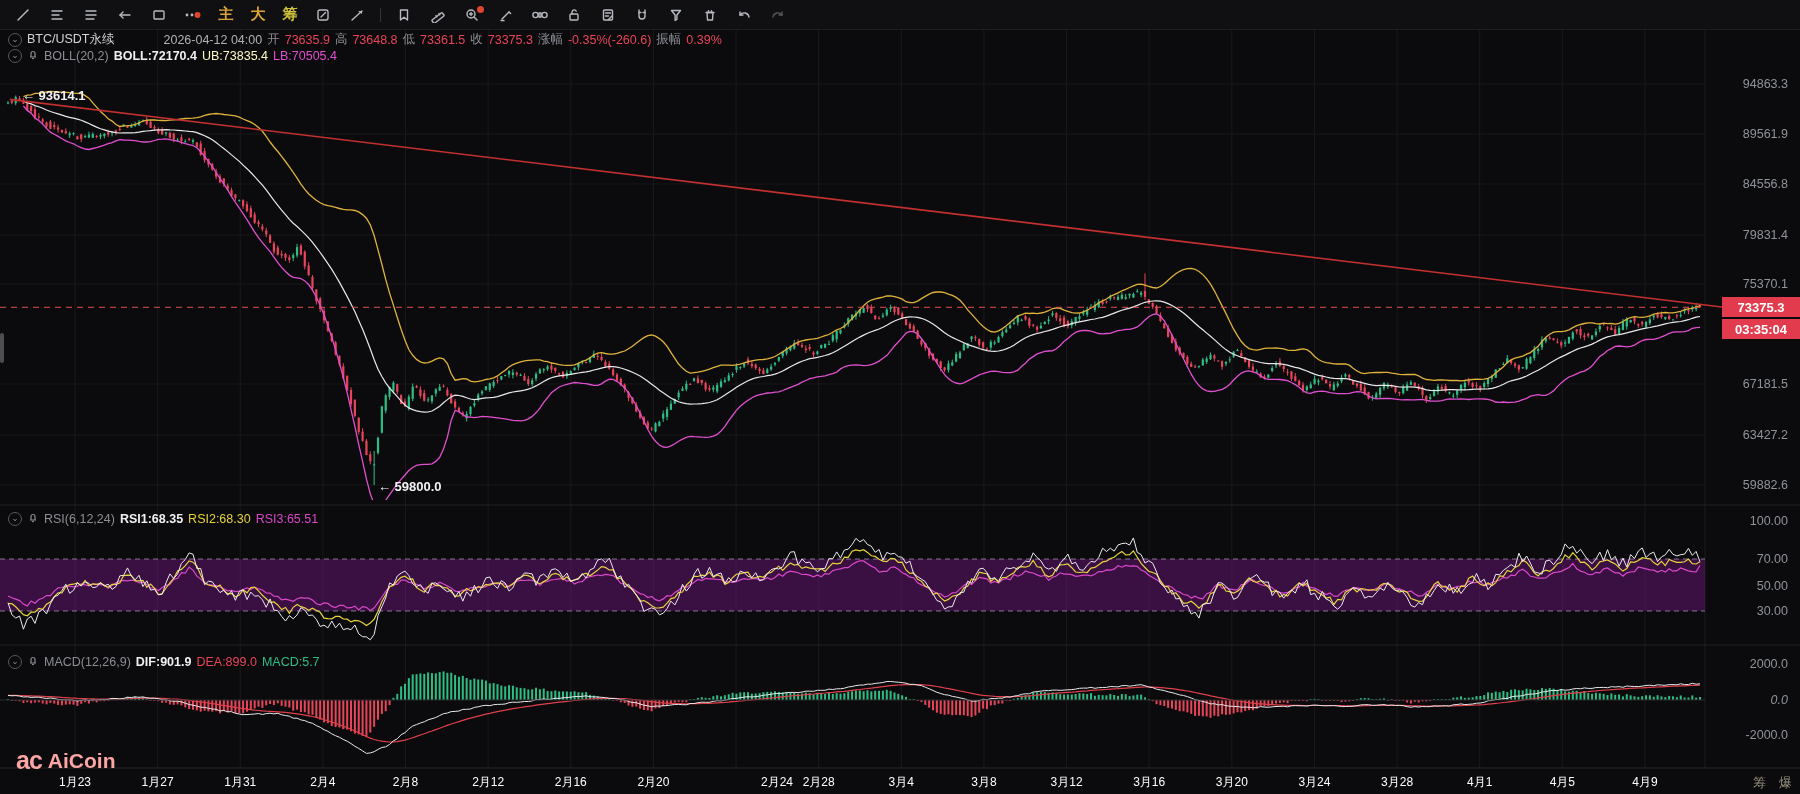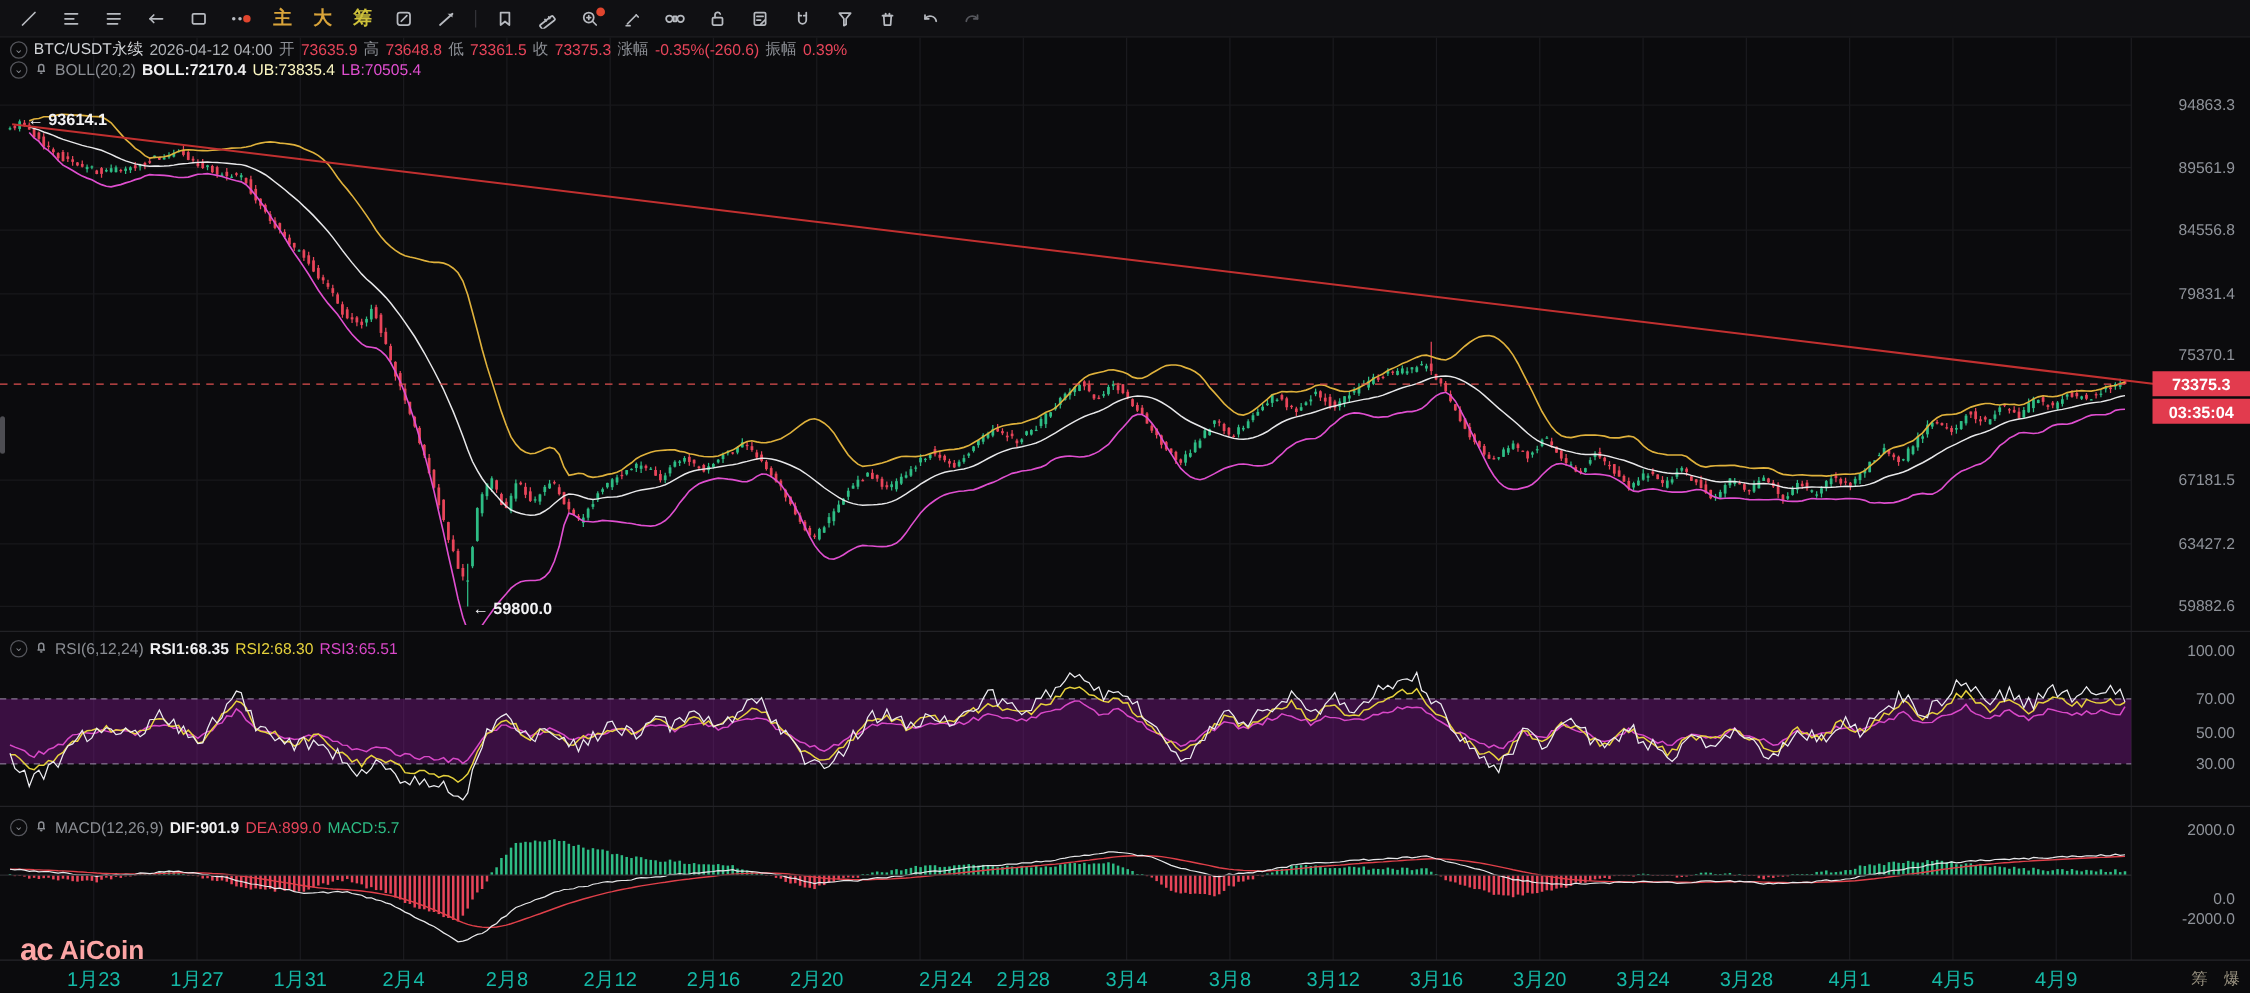--- a/index.html
+++ b/index.html
@@ -13,31 +13,31 @@
   .tbtn .dot-badge{position:absolute;top:4px;right:5px;width:7px;height:7px;border-radius:50%;background:#e0452e;}
   .txtbtn{width:32px;height:26px;display:flex;align-items:center;justify-content:center;font-size:15px;font-weight:700;cursor:pointer;}
   .tb-div{width:1px;height:14px;background:#333338;margin:0 6px;}
   .dim svg{stroke:#55565c;}
   
   #chart-svg{position:absolute;left:0;top:0;z-index:5;}
   
   .ovl{position:absolute;z-index:20;white-space:nowrap;}
   .inforow{display:flex;align-items:center;gap:5px;font-size:12.5px;color:#8b8e94;}
   .inforow .sym{color:#d2d4d8;}
-  .inforow .dt{color:#aeb1b6;}
+  .inforow .dt{color:#aeb1b6;margin-left:44px;}
   .vred{color:#e8455a;}
   .vwhite{color:#f0f0f2;font-weight:700;}
   .vyellow{color:#fef9c3;}
   .vmag{color:#e04fd0;}
   .vgreen{color:#2ebd85;}
   .vdea{color:#e8455a;}
   .circ-ic{width:14px;height:14px;border:1px solid #55565c;border-radius:50%;display:inline-flex;align-items:center;justify-content:center;color:#8b8e94;font-size:9px;line-height:1;}
   .bell-ic svg{stroke:#8b8e94;fill:none;stroke-width:1.2;}
   .axis-label{position:absolute;right:12px;z-index:18;font-size:12.5px;color:#8f939a;text-align:right;}
-  .date-label{position:absolute;top:774px;width:64px;text-align:center;font-size:16px;color:#14b8a6;z-index:18;}
+  .date-label{position:absolute;top:774px;width:64px;text-align:center;font-size:12px;color:#ffffff;z-index:18;}
   .badge{position:absolute;left:1722px;width:78px;background:#e23b4e;color:#fff;font-weight:700;font-size:13px;text-align:center;z-index:22;padding:2.5px 0;}
   .anno{position:absolute;z-index:21;color:#f2f2f4;font-weight:700;font-size:13px;}
   .title-orange{position:absolute;z-index:21;color:#e8a33d;font-weight:700;font-size:27px;letter-spacing:1px;}
   .logo{position:absolute;left:16px;top:746px;z-index:21;display:flex;align-items:center;gap:6px;color:#fca5a5;}
   .logo .mark{font-size:25px;font-weight:800;letter-spacing:-1px;position:relative;}
   .logo .word{font-size:21px;font-weight:800;}
   .corner{position:absolute;top:774px;z-index:21;font-size:13px;color:#97907f;}
   .lscroll{position:absolute;left:0;top:333px;width:4px;height:30px;background:#4d4d52;border-radius:2px;z-index:21;}
 </style>
 </head>
@@ -1637,31 +1637,31 @@
     <div class="axis-label" style="top: 228px;">79831.4</div>
     <div class="axis-label" style="top: 277px;">75370.1</div>
     <div class="axis-label" style="top: 377px;">67181.5</div>
     <div class="axis-label" style="top: 428px; margin-left: 38px;">63427.2</div>
     <div class="axis-label" style="top: 478px;">59882.6</div>
     <div class="axis-label" style="top: 514px;">100.00</div>
     <div class="axis-label" style="top: 552px;">70.00</div>
     <div class="axis-label" style="top: 579px;">50.00</div>
     <div class="axis-label" style="top: 604px;">30.00</div>
     <div class="axis-label" style="top: 657px;">2000.0</div>
-    <div class="axis-label" style="top: 712px;">0.0</div>
+    <div class="axis-label" style="top: 693px; font-style: italic;">0.0</div>
     <div class="axis-label" style="top: 728px;">-2000.0</div>
     <div class="date-label" style="left: 43px;">1月23</div>
     <div class="date-label" style="left: 125.63px;">1月27</div>
     <div class="date-label" style="left: 208.26px;">1月31</div>
     <div class="date-label" style="left: 290.89px;">2月4</div>
     <div class="date-label" style="left: 373.52px;">2月8</div>
     <div class="date-label" style="left: 456.15px;">2月12</div>
     <div class="date-label" style="left: 538.78px;">2月16</div>
     <div class="date-label" style="left: 621.41px;">2月20</div>
-    <div class="date-label" style="left: 714px; text-align: right;">2月24</div>
+    <div class="date-label" style="left: 745px;">2月24</div>
     <div class="date-label" style="left: 786.67px;">2月28</div>
     <div class="date-label" style="left: 869.3px;">3月4</div>
     <div class="date-label" style="left: 951.93px;">3月8</div>
     <div class="date-label" style="left: 1034.56px;">3月12</div>
     <div class="date-label" style="left: 1117.19px;">3月16</div>
     <div class="date-label" style="left: 1199.82px;">3月20</div>
     <div class="date-label" style="left: 1282.45px;">3月24</div>
     <div class="date-label" style="left: 1365.08px;">3月28</div>
     <div class="date-label" style="left: 1447.71px;">4月1</div>
     <div class="date-label" style="left: 1530.34px;">4月5</div>

